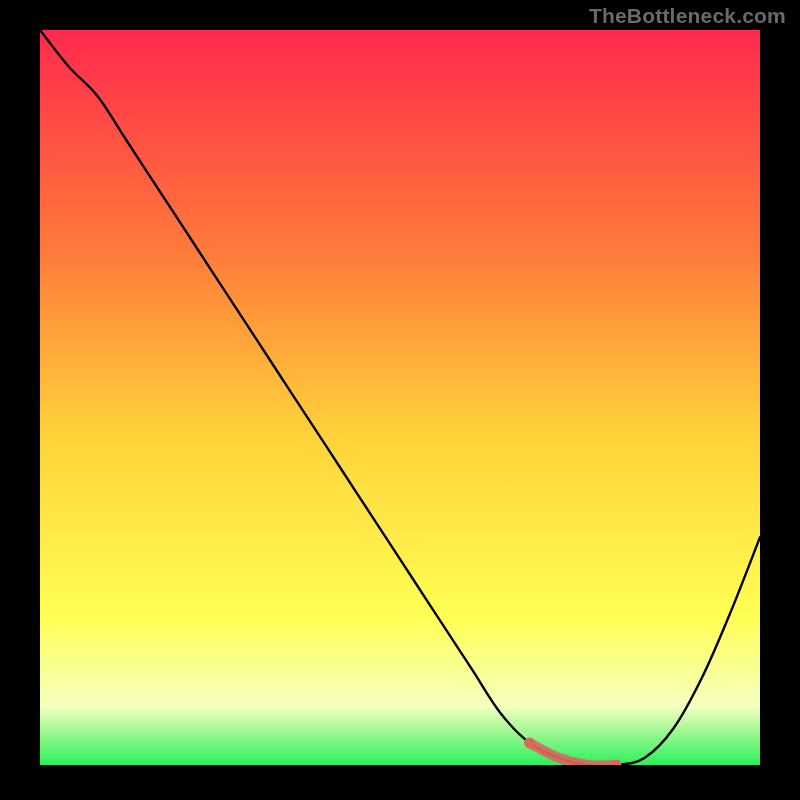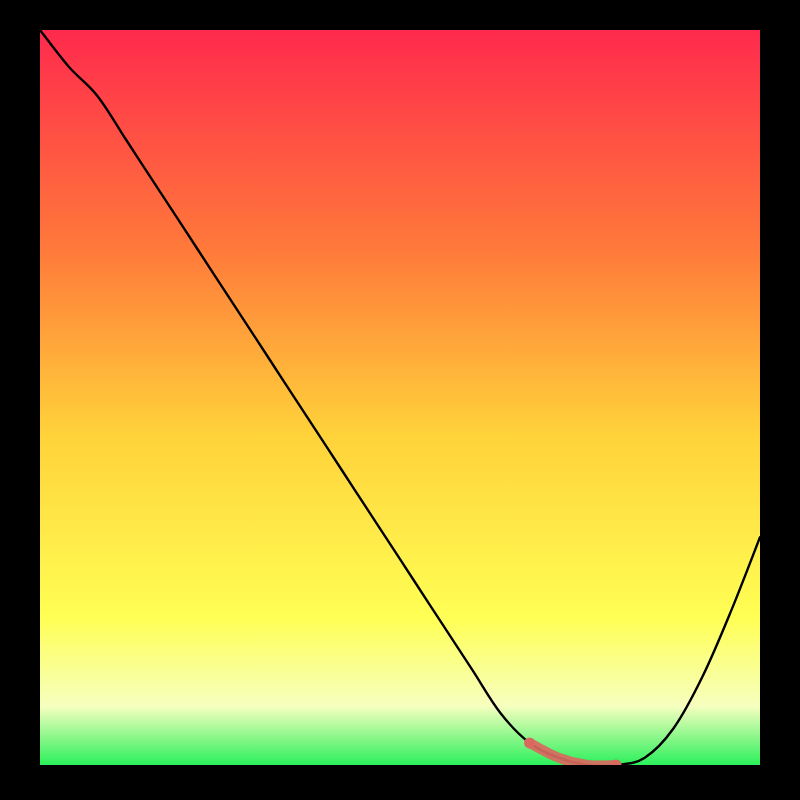--- a/index.html
+++ b/index.html
@@ -33,20 +33,21 @@
     top: 30px;
     width: 720px;
     height: 735px;
   }
   svg { display: block; }
 </style>
 </head>
 <body>
 
 <div class="frame">
+  <div class="watermark">TheBottleneck.com</div>
 
   <div class="plot-wrap">
     <svg id="chart-svg" width="720" height="735" viewBox="0 0 720 735">
         <defs>
           <linearGradient id="gradBG" x1="0" y1="0" x2="0" y2="1">
             <stop offset="0%" stop-color="#ff2a4d"></stop>
             <stop offset="30%" stop-color="#ff7a3a"></stop>
             <stop offset="55.00000000000001%" stop-color="#ffd23a"></stop>
             <stop offset="80%" stop-color="#ffff55"></stop>
             <stop offset="92%" stop-color="#f6ffbf"></stop>

